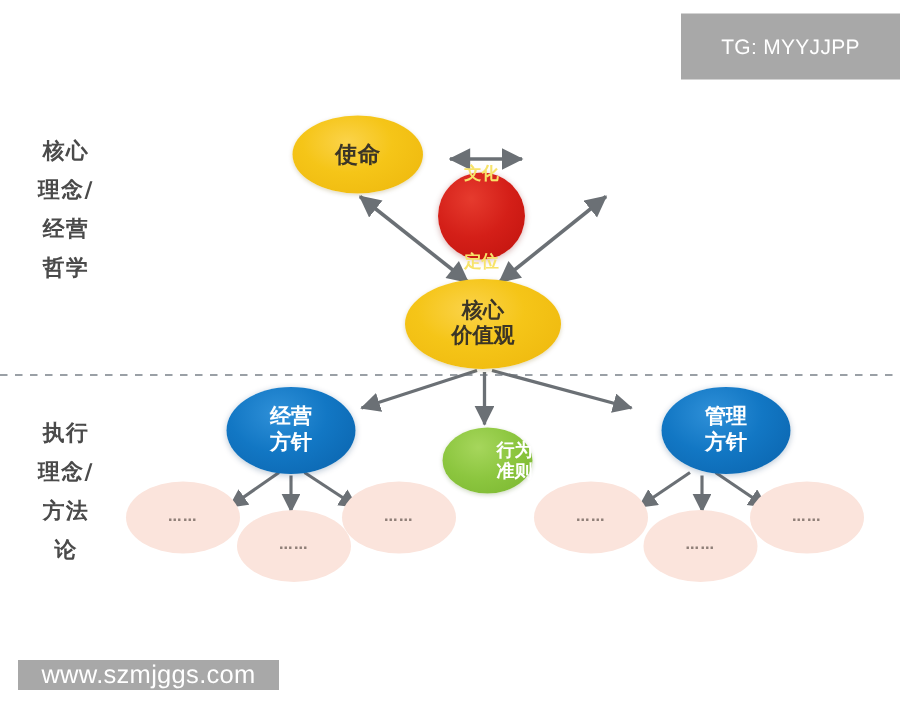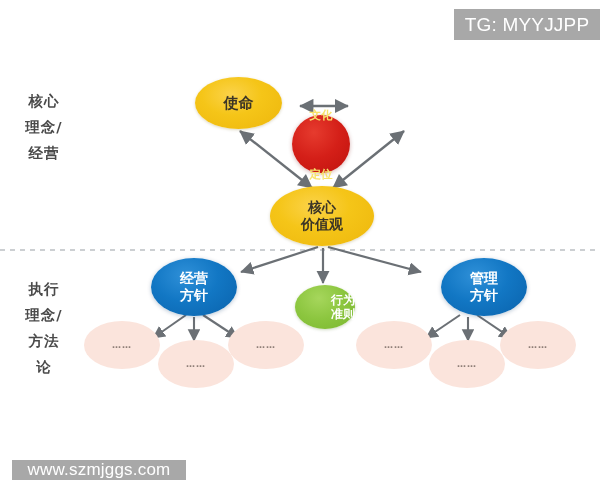--- a/index.html
+++ b/index.html
@@ -25,30 +25,29 @@
     font-weight: 400;
     letter-spacing: 0.2px;
     display: flex;
     align-items: center;
     justify-content: center;
   }
   #wm-top {
     right: 0px;
     top: 9px;
     width: 146px;
-    height: 31px;
-    font-size: 19px;
+    height: 44px;
+    font-size: 14px;
   }
   #wm-bottom {
     left: 12px;
     top: 440px;
     width: 174px;
     height: 20px;
     font-size: 17px;
-    margin-top: 20px;
   }
 
   
   .side-label {
     position: absolute;
     width: 78px;
     color: #4a4a4a;
     font-weight: 700;
     font-size: 14.5px;
     line-height: 26px;
@@ -168,20 +167,21 @@
 
     <line x1="460" y1="315" x2="426" y2="338" stroke="#6b7075" stroke-width="2.1" marker-end="url(#ah)"></line>
     <line x1="468" y1="317" x2="468" y2="341" stroke="#6b7075" stroke-width="2.1" marker-end="url(#ah)"></line>
     <line x1="477" y1="315" x2="511" y2="338" stroke="#6b7075" stroke-width="2.1" marker-end="url(#ah)"></line>
   </svg>
 
   <div class="side-label" id="label-core">
     <span>核心</span>
     <span>理念/</span>
     <span>经营</span>
+    <span>哲学</span>
   </div>
 
   <div class="side-label" id="label-exec">
     <span>执行</span>
     <span>理念/</span>
     <span>方法</span>
     <span>论</span>
   </div>
 
   <div class="node ellipse-yellow" id="node-mission">

